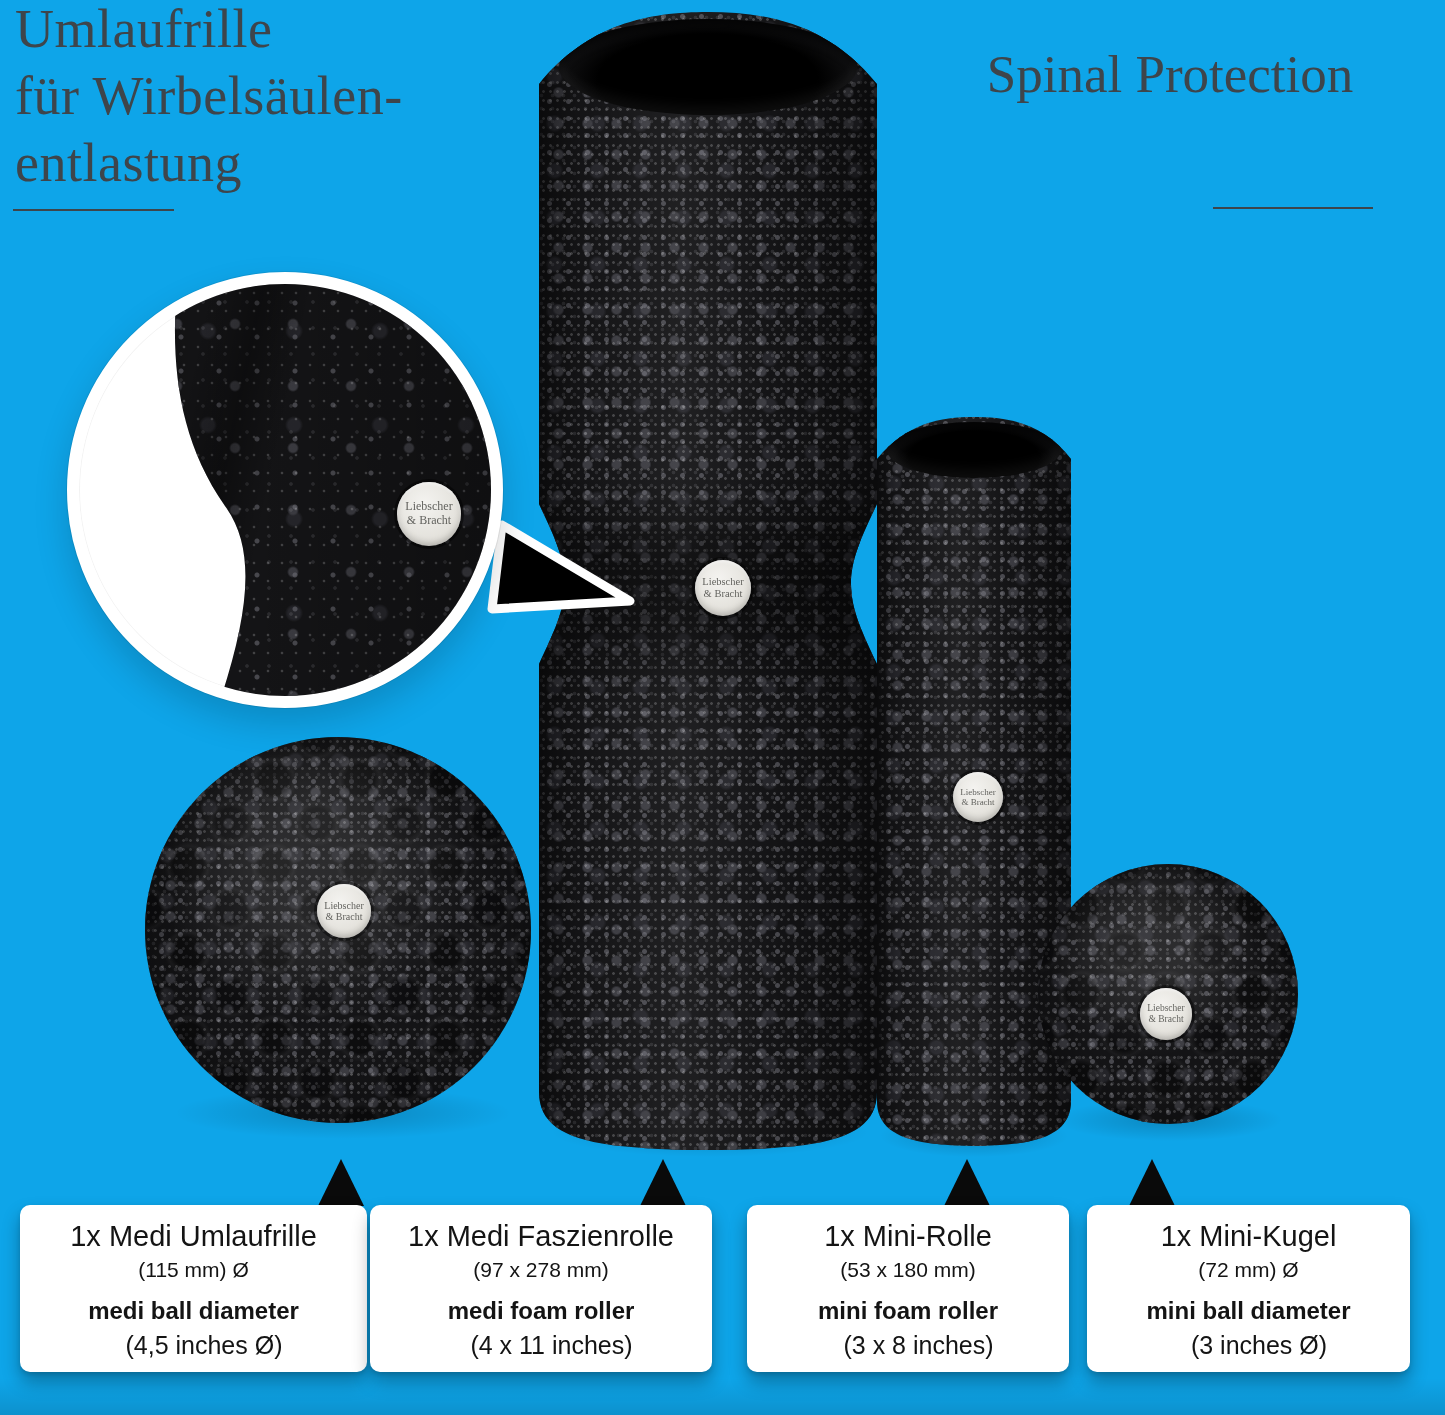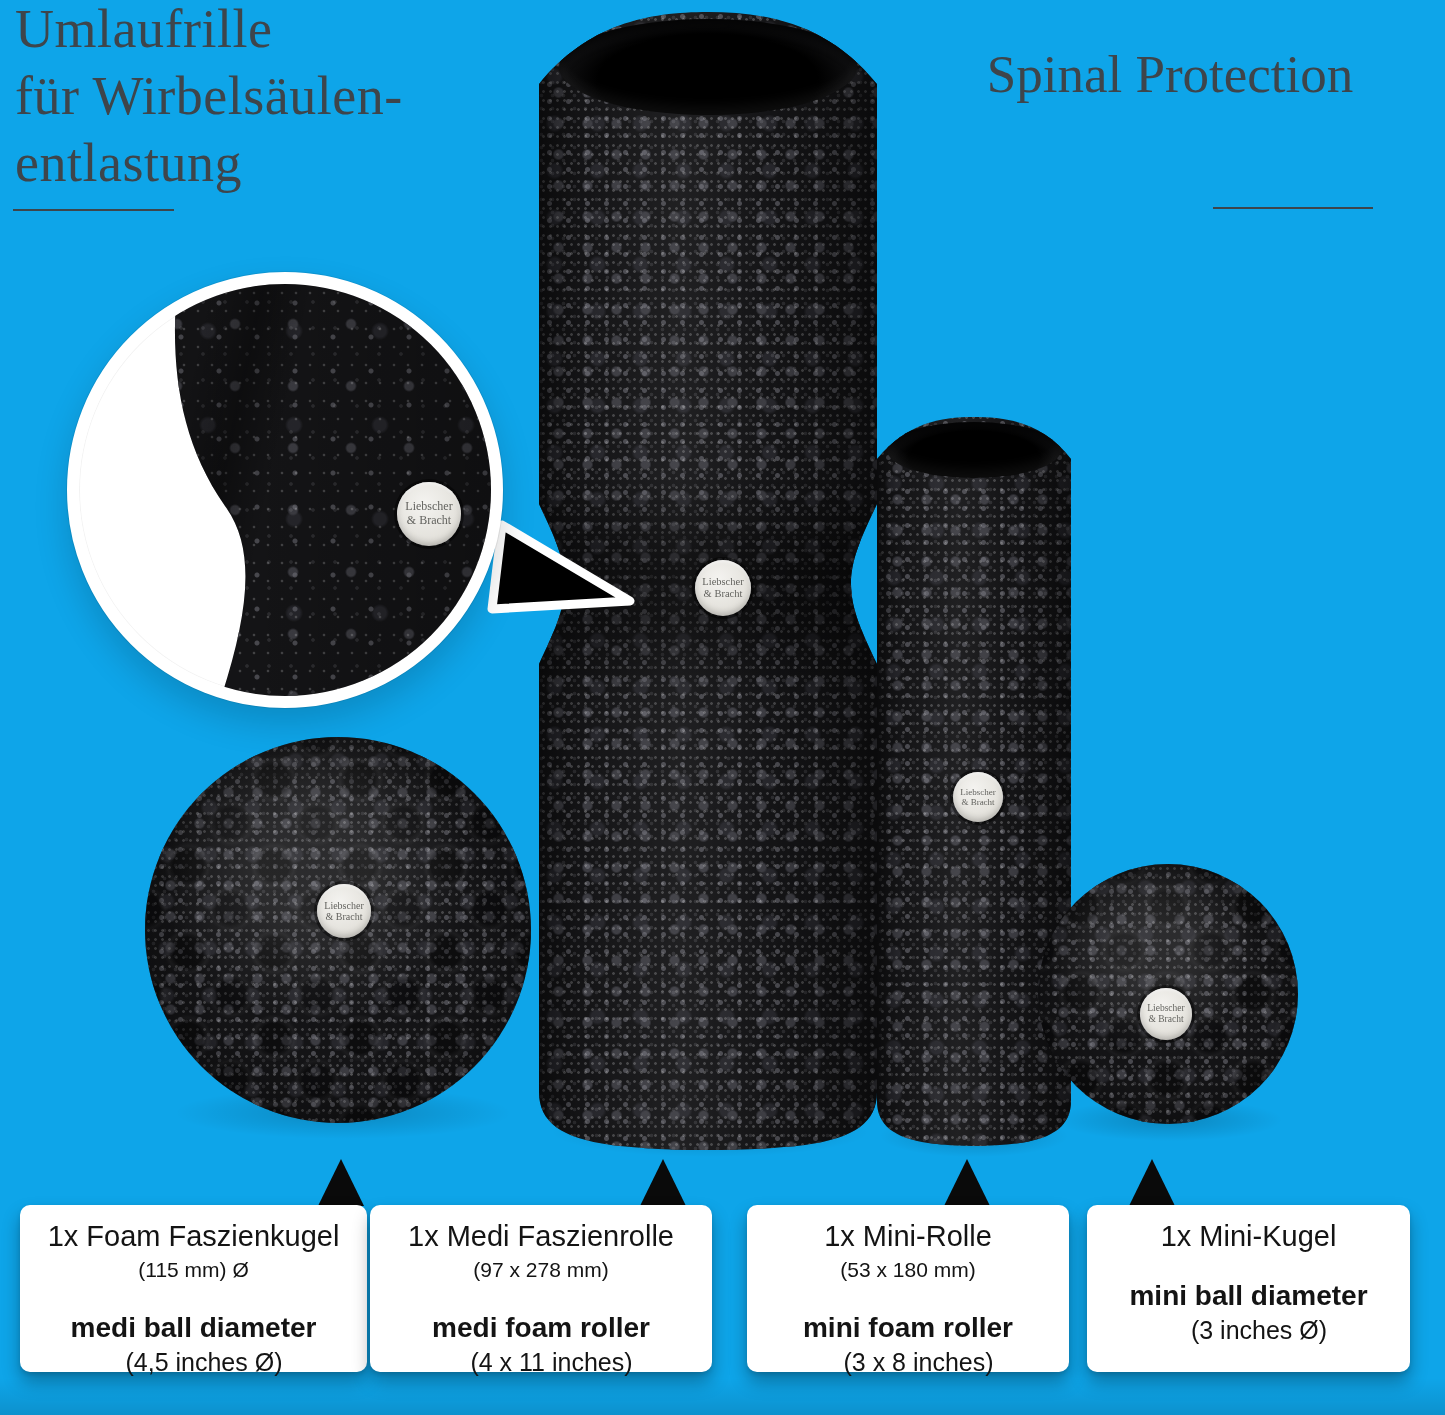--- a/index.html
+++ b/index.html
@@ -77,21 +77,21 @@
   .badge-ball-mini{left:102px;top:124px;width:52px;height:52px;font-size:9.5px;}
 
   
   .callout-arrow{position:absolute;width:46px;height:47px;background:#0a0a0a;
     clip-path:polygon(50% 0, 100% 100%, 0 100%);}
   .card{position:absolute;top:1205px;height:167px;background:#fff;border-radius:10px;
     box-shadow:0 10px 18px rgba(0,0,0,.30), 0 2px 4px rgba(0,0,0,.12);
     text-align:center;color:#141414;box-sizing:border-box;padding-top:13px;}
   .card .l1{font-size:29px;line-height:36px;}
   .card .l2{font-size:21px;line-height:32px;}
-  .card .l3{font-size:28px;line-height:36px;font-weight:bold;margin-top:24px;}
+  .card .l3{font-size:24px;line-height:36px;font-weight:bold;margin-top:7px;}
   .card .l4{font-size:25px;line-height:32px;padding-left:21px;}
   .floor-grad{position:absolute;left:0;top:1378px;width:1445px;height:37px;
     background:linear-gradient(180deg, rgba(0,0,0,0), rgba(0,0,0,.07) 60%, rgba(0,0,0,.12) 100%);}
 </style>
 </head>
 <body>
 
 <div class="page">
 
   <div class="title title-de">
@@ -166,37 +166,38 @@
       <span>&amp; Bracht</span>
     </div>
   </div>
 
   <div class="callout-arrow" style="left:318px;top:1159px;"></div>
   <div class="callout-arrow" style="left:640px;top:1159px;"></div>
   <div class="callout-arrow" style="left:944px;top:1159px;"></div>
   <div class="callout-arrow" style="left:1129px;top:1159px;"></div>
 
   <div class="card" style="left:20px;width:347px;">
-    <div class="l1">1x Foam Faszienkugel</div>
+    <div class="l1">1x Medi Umlaufrille</div>
     <div class="l2">(115 mm) Ø</div>
     <div class="l3">medi ball diameter</div>
     <div class="l4">(4,5 inches Ø)</div>
   </div>
   <div class="card" style="left:370px;width:342px;">
     <div class="l1">1x Medi Faszienrolle</div>
     <div class="l2">(97 x 278 mm)</div>
     <div class="l3">medi foam roller</div>
     <div class="l4">(4 x 11 inches)</div>
   </div>
   <div class="card" style="left:747px;width:322px;">
     <div class="l1">1x Mini-Rolle</div>
     <div class="l2">(53 x 180 mm)</div>
     <div class="l3">mini foam roller</div>
     <div class="l4">(3 x 8 inches)</div>
   </div>
   <div class="card" style="left:1087px;width:323px;">
     <div class="l1">1x Mini-Kugel</div>
+    <div class="l2">(72 mm) Ø</div>
     <div class="l3">mini ball diameter</div>
     <div class="l4">(3 inches Ø)</div>
   </div>
 
   <div class="floor-grad"></div>
 </div>
 
 </body></html>

